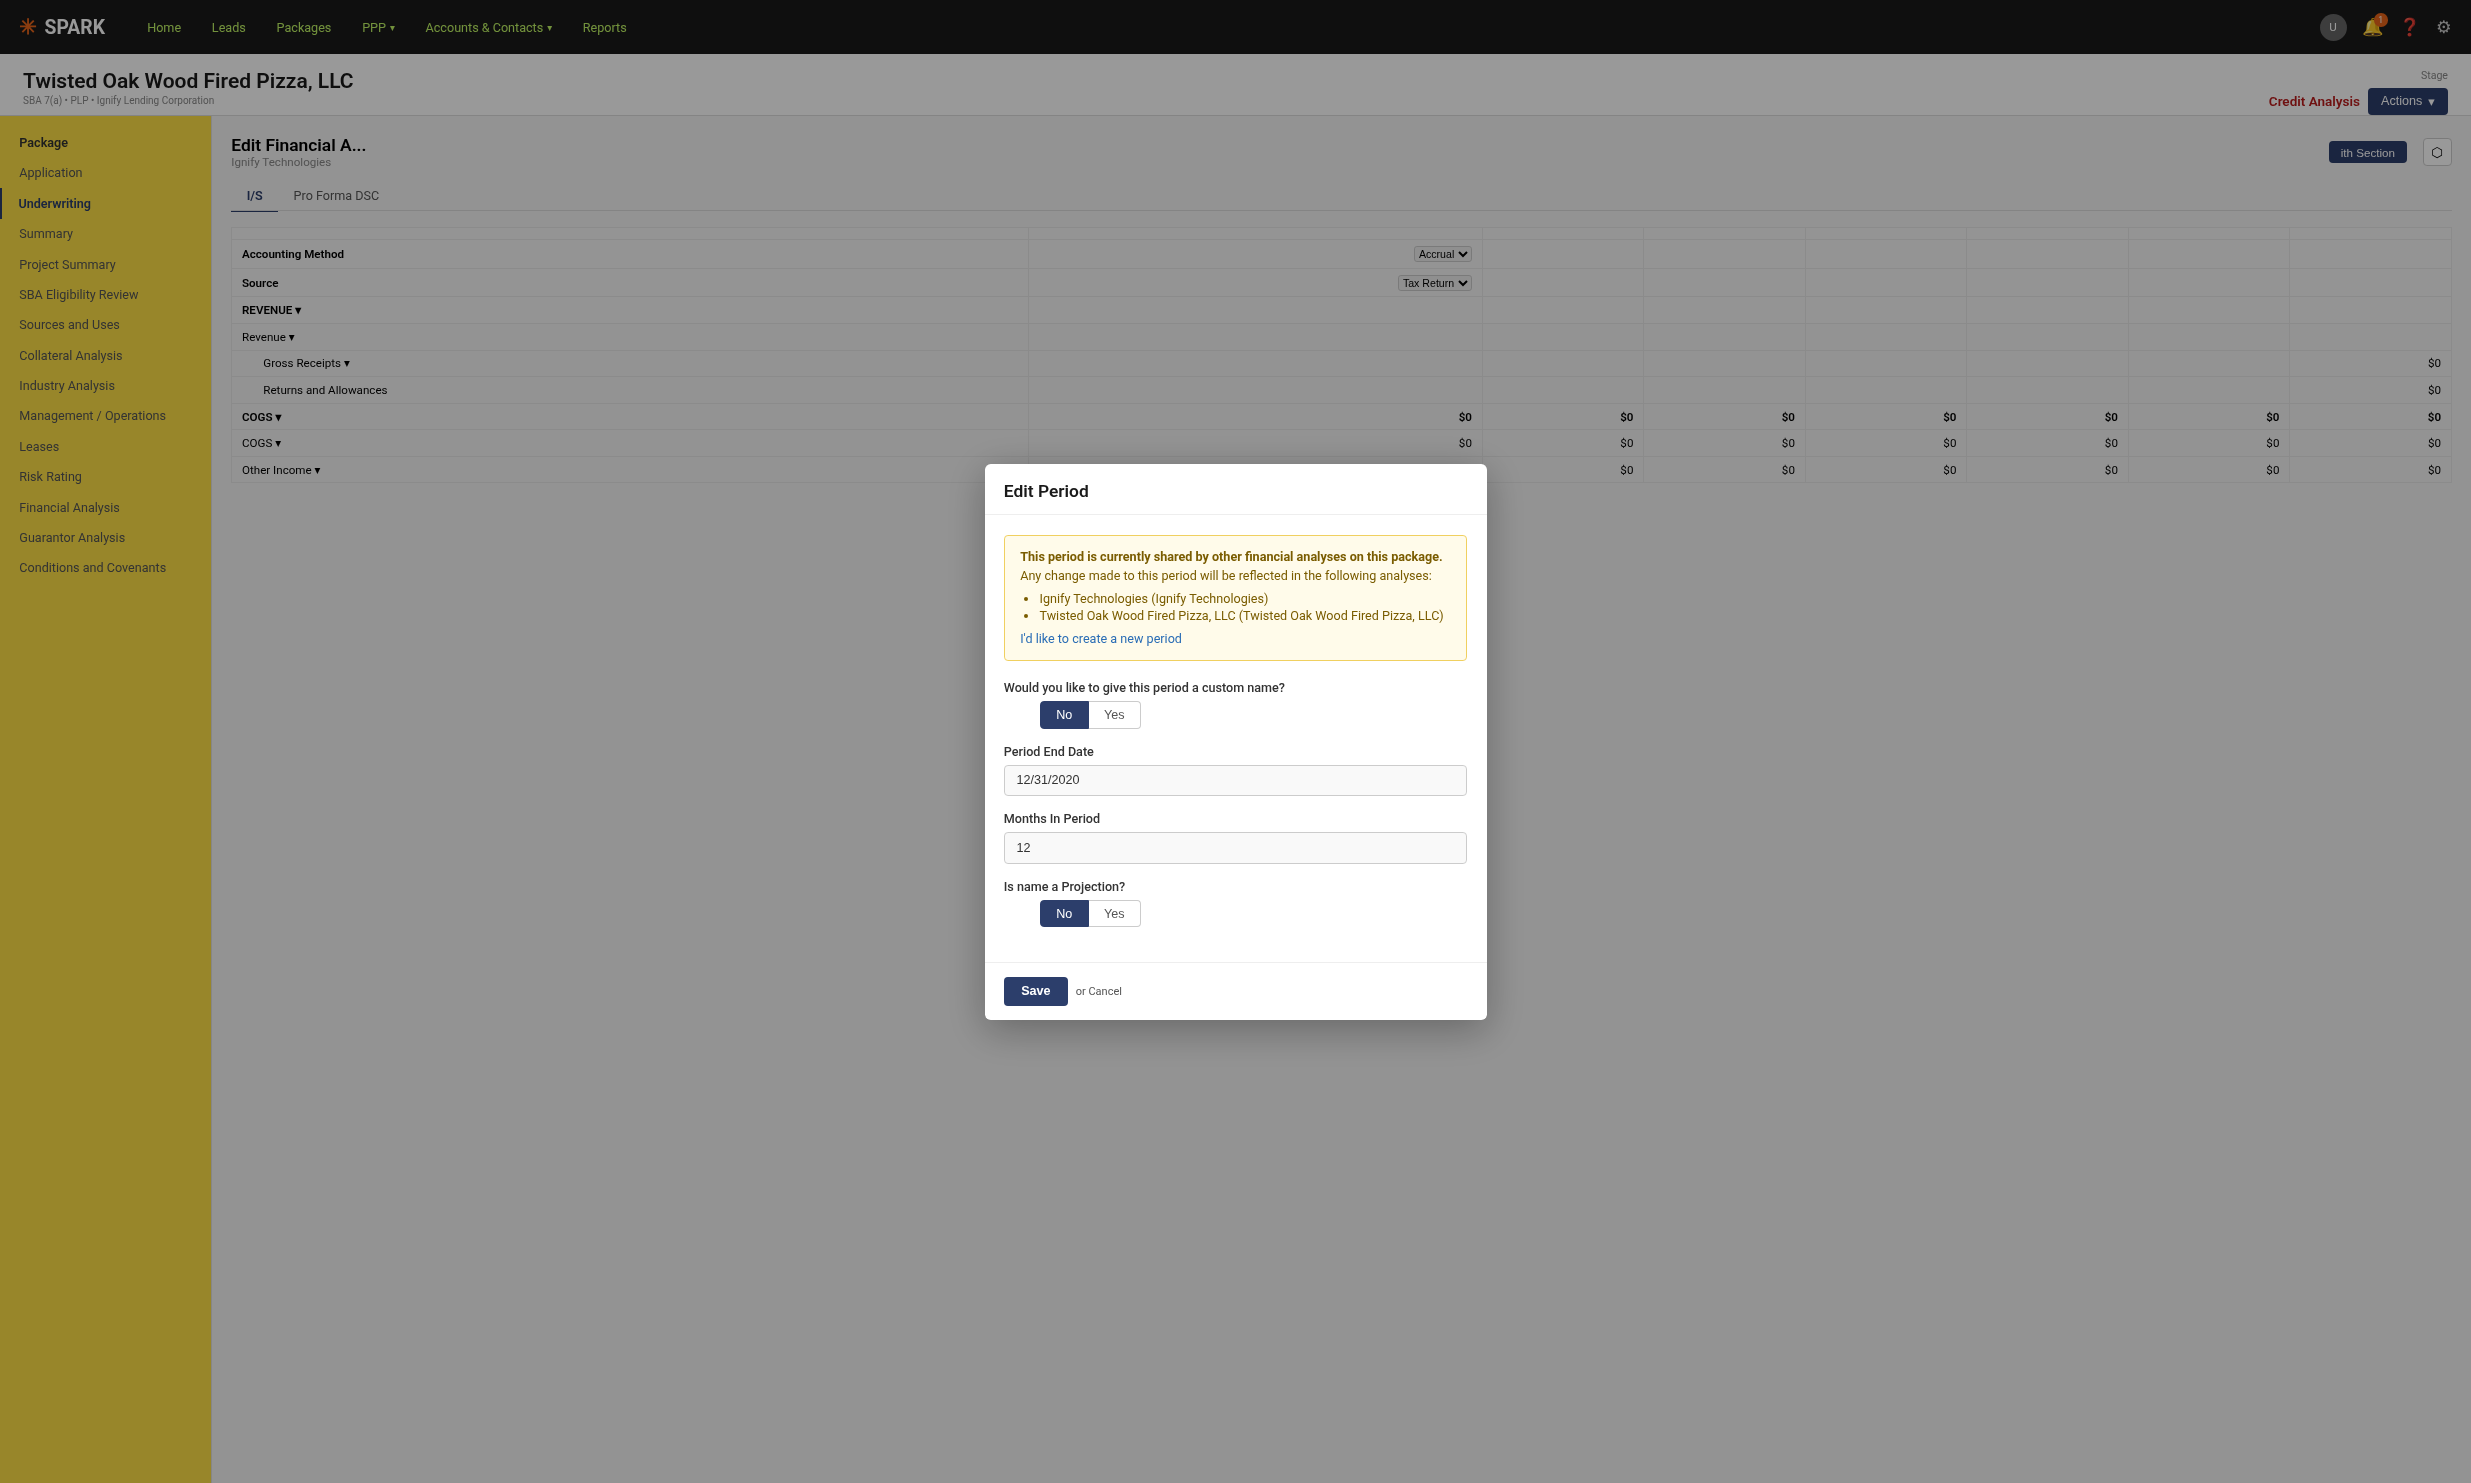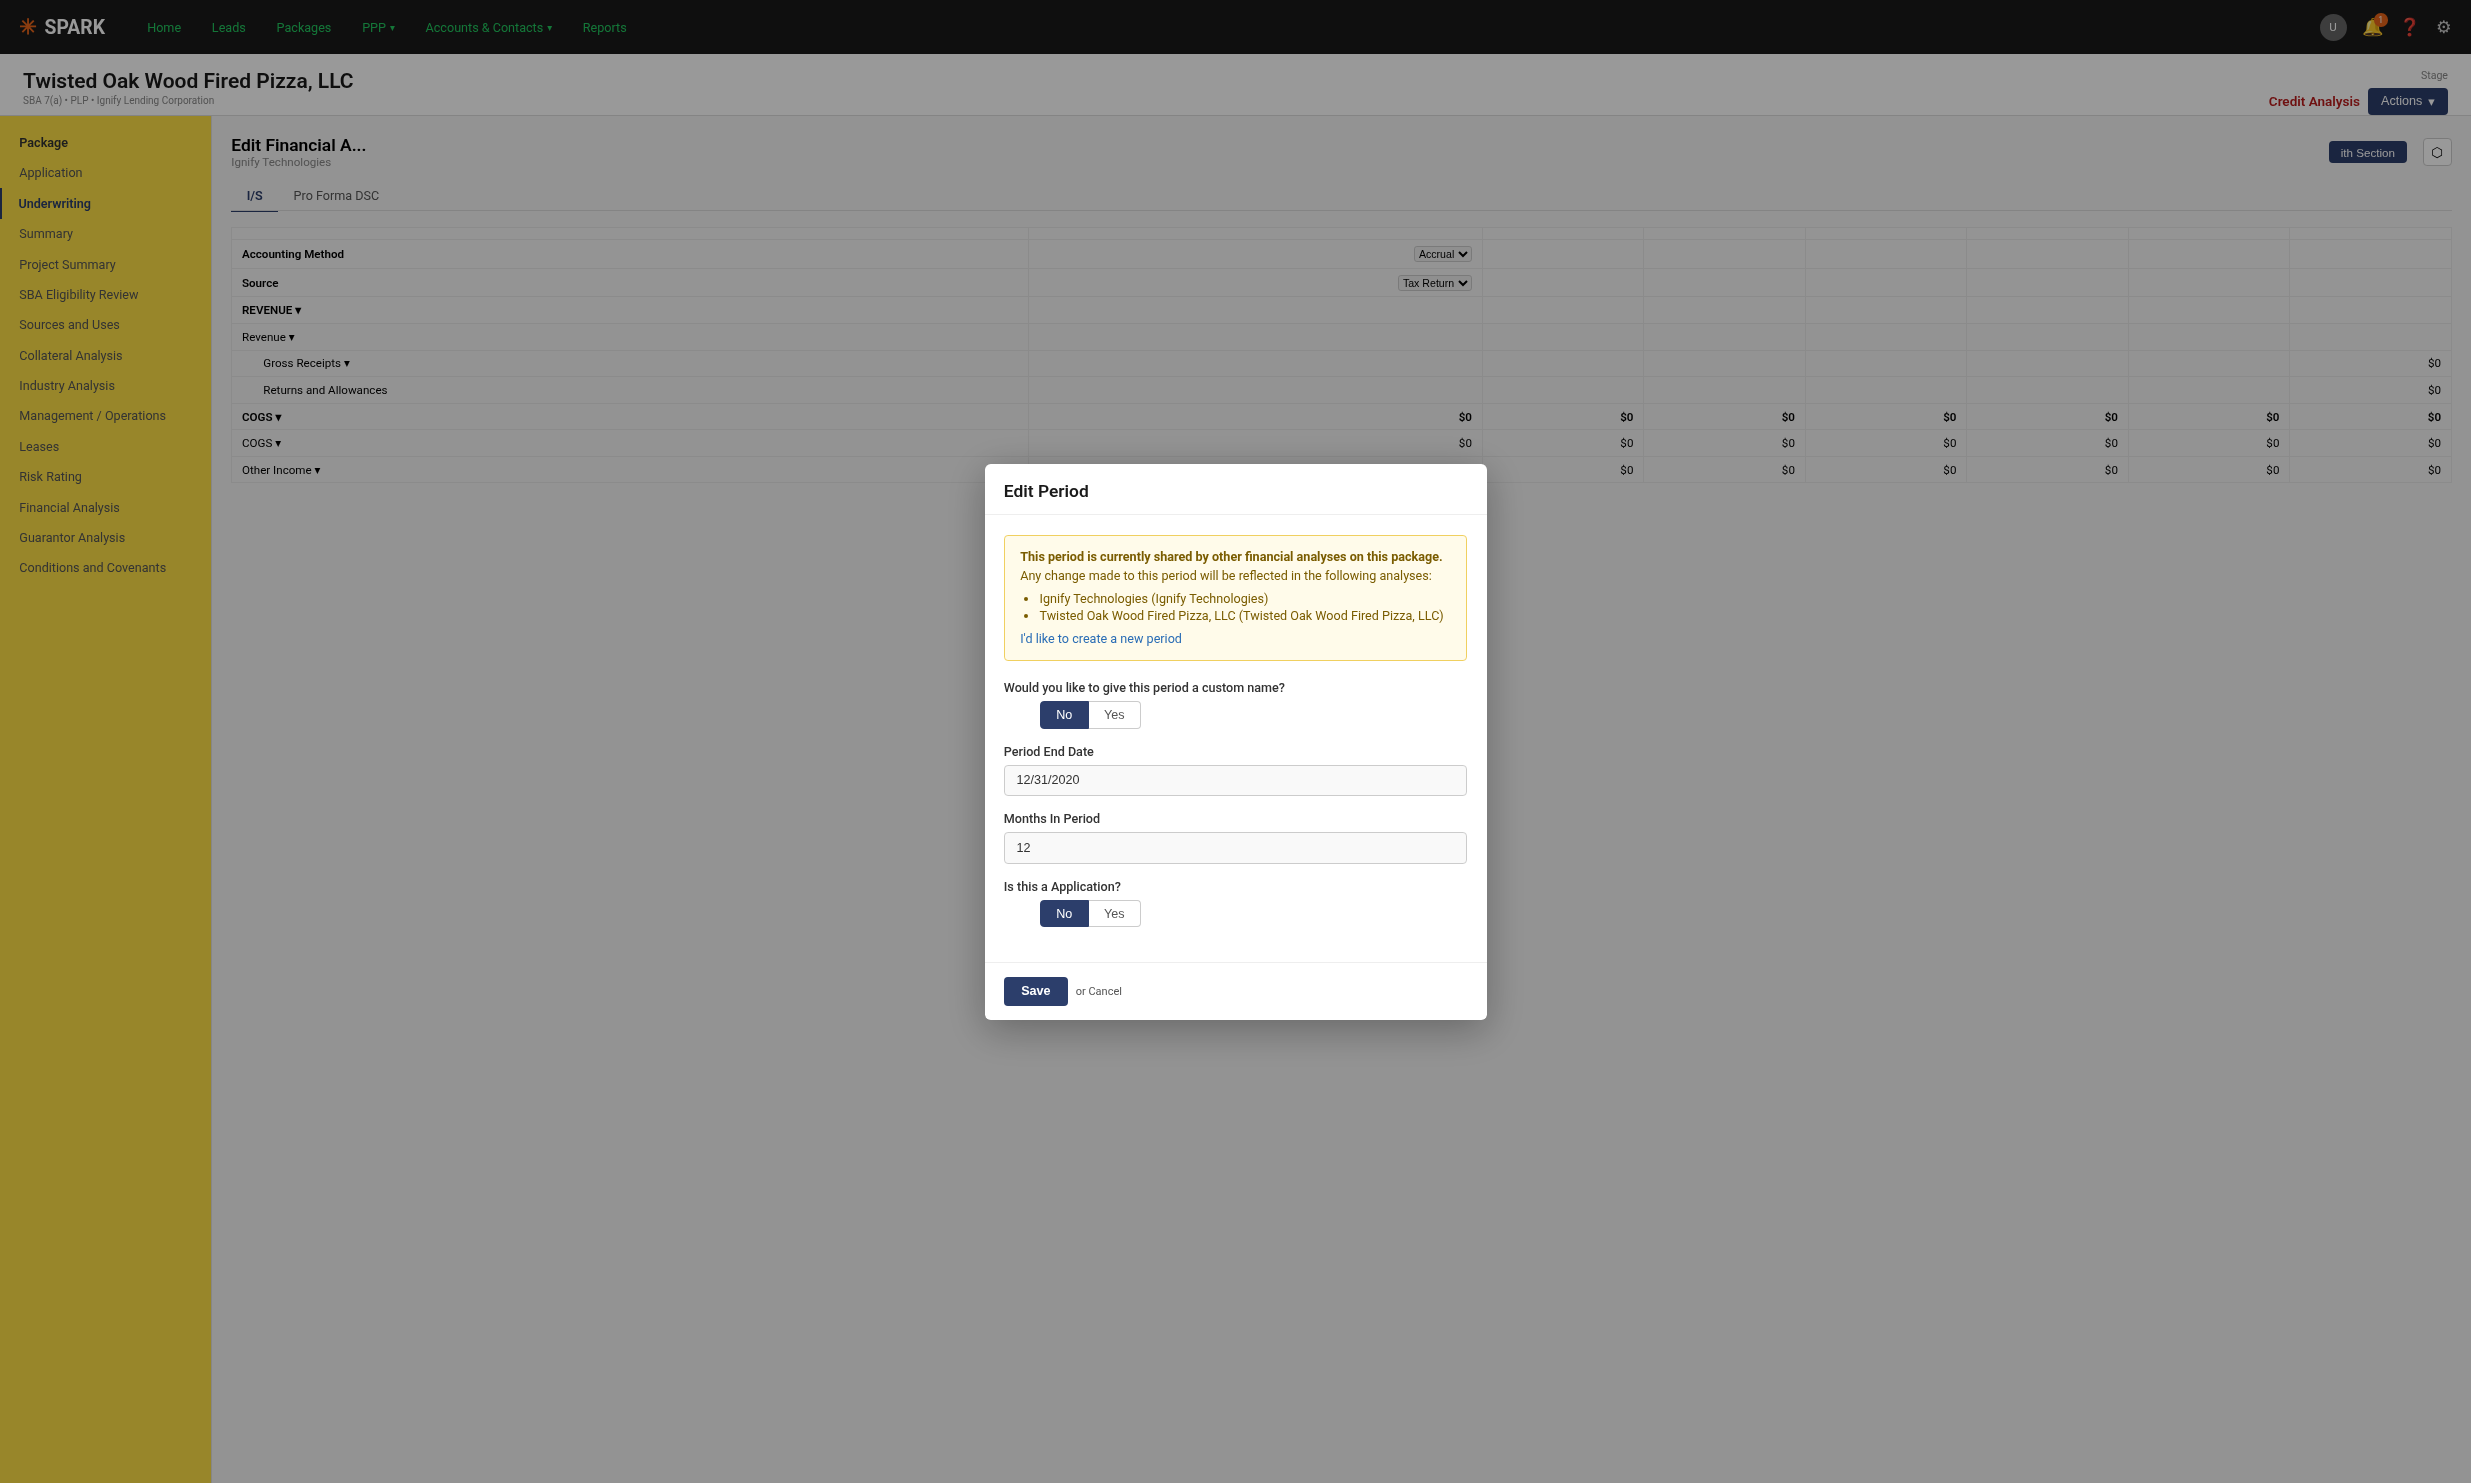--- a/index.html
+++ b/index.html
@@ -23,21 +23,21 @@
       color: white;
       font-size: 19.3px;
       font-weight: bold;
       margin-right: 15.4px;
     }
     .nav-logo-icon {
       color: #e8651a;
       font-size: 21px;
     }
     .nav-item {
-      color: #22c55e;
+      color: #bef264;
       font-size: 12.6px;
       cursor: pointer;
       display: flex;
       align-items: center;
       gap: 3.9px;
       padding: 5.8px 3.9px;
     }
     .nav-item .chevron { font-size: 9.7px; }
     .nav-right {
       margin-left: auto;
@@ -680,21 +680,21 @@
         <label class="form-label">Period End Date</label>
         <input class="form-input" type="text" value="12/31/2020" style="">
       </div>
 
       <div class="form-group">
         <label class="form-label">Months In Period</label>
         <input class="form-input" type="text" value="12" style="">
       </div>
 
       <div class="form-group">
-        <div class="form-label">Is this a Application?</div>
+        <div class="form-label">Is name a Projection?</div>
         <div class="btn-group">
           <button class="btn-toggle active">No</button>
           <button class="btn-toggle">Yes</button>
         </div>
       </div>
 
     </div>
     <div class="modal-footer">
       <button class="btn-save">Save</button>
       <span class="btn-cancel-text">or Cancel</span>

